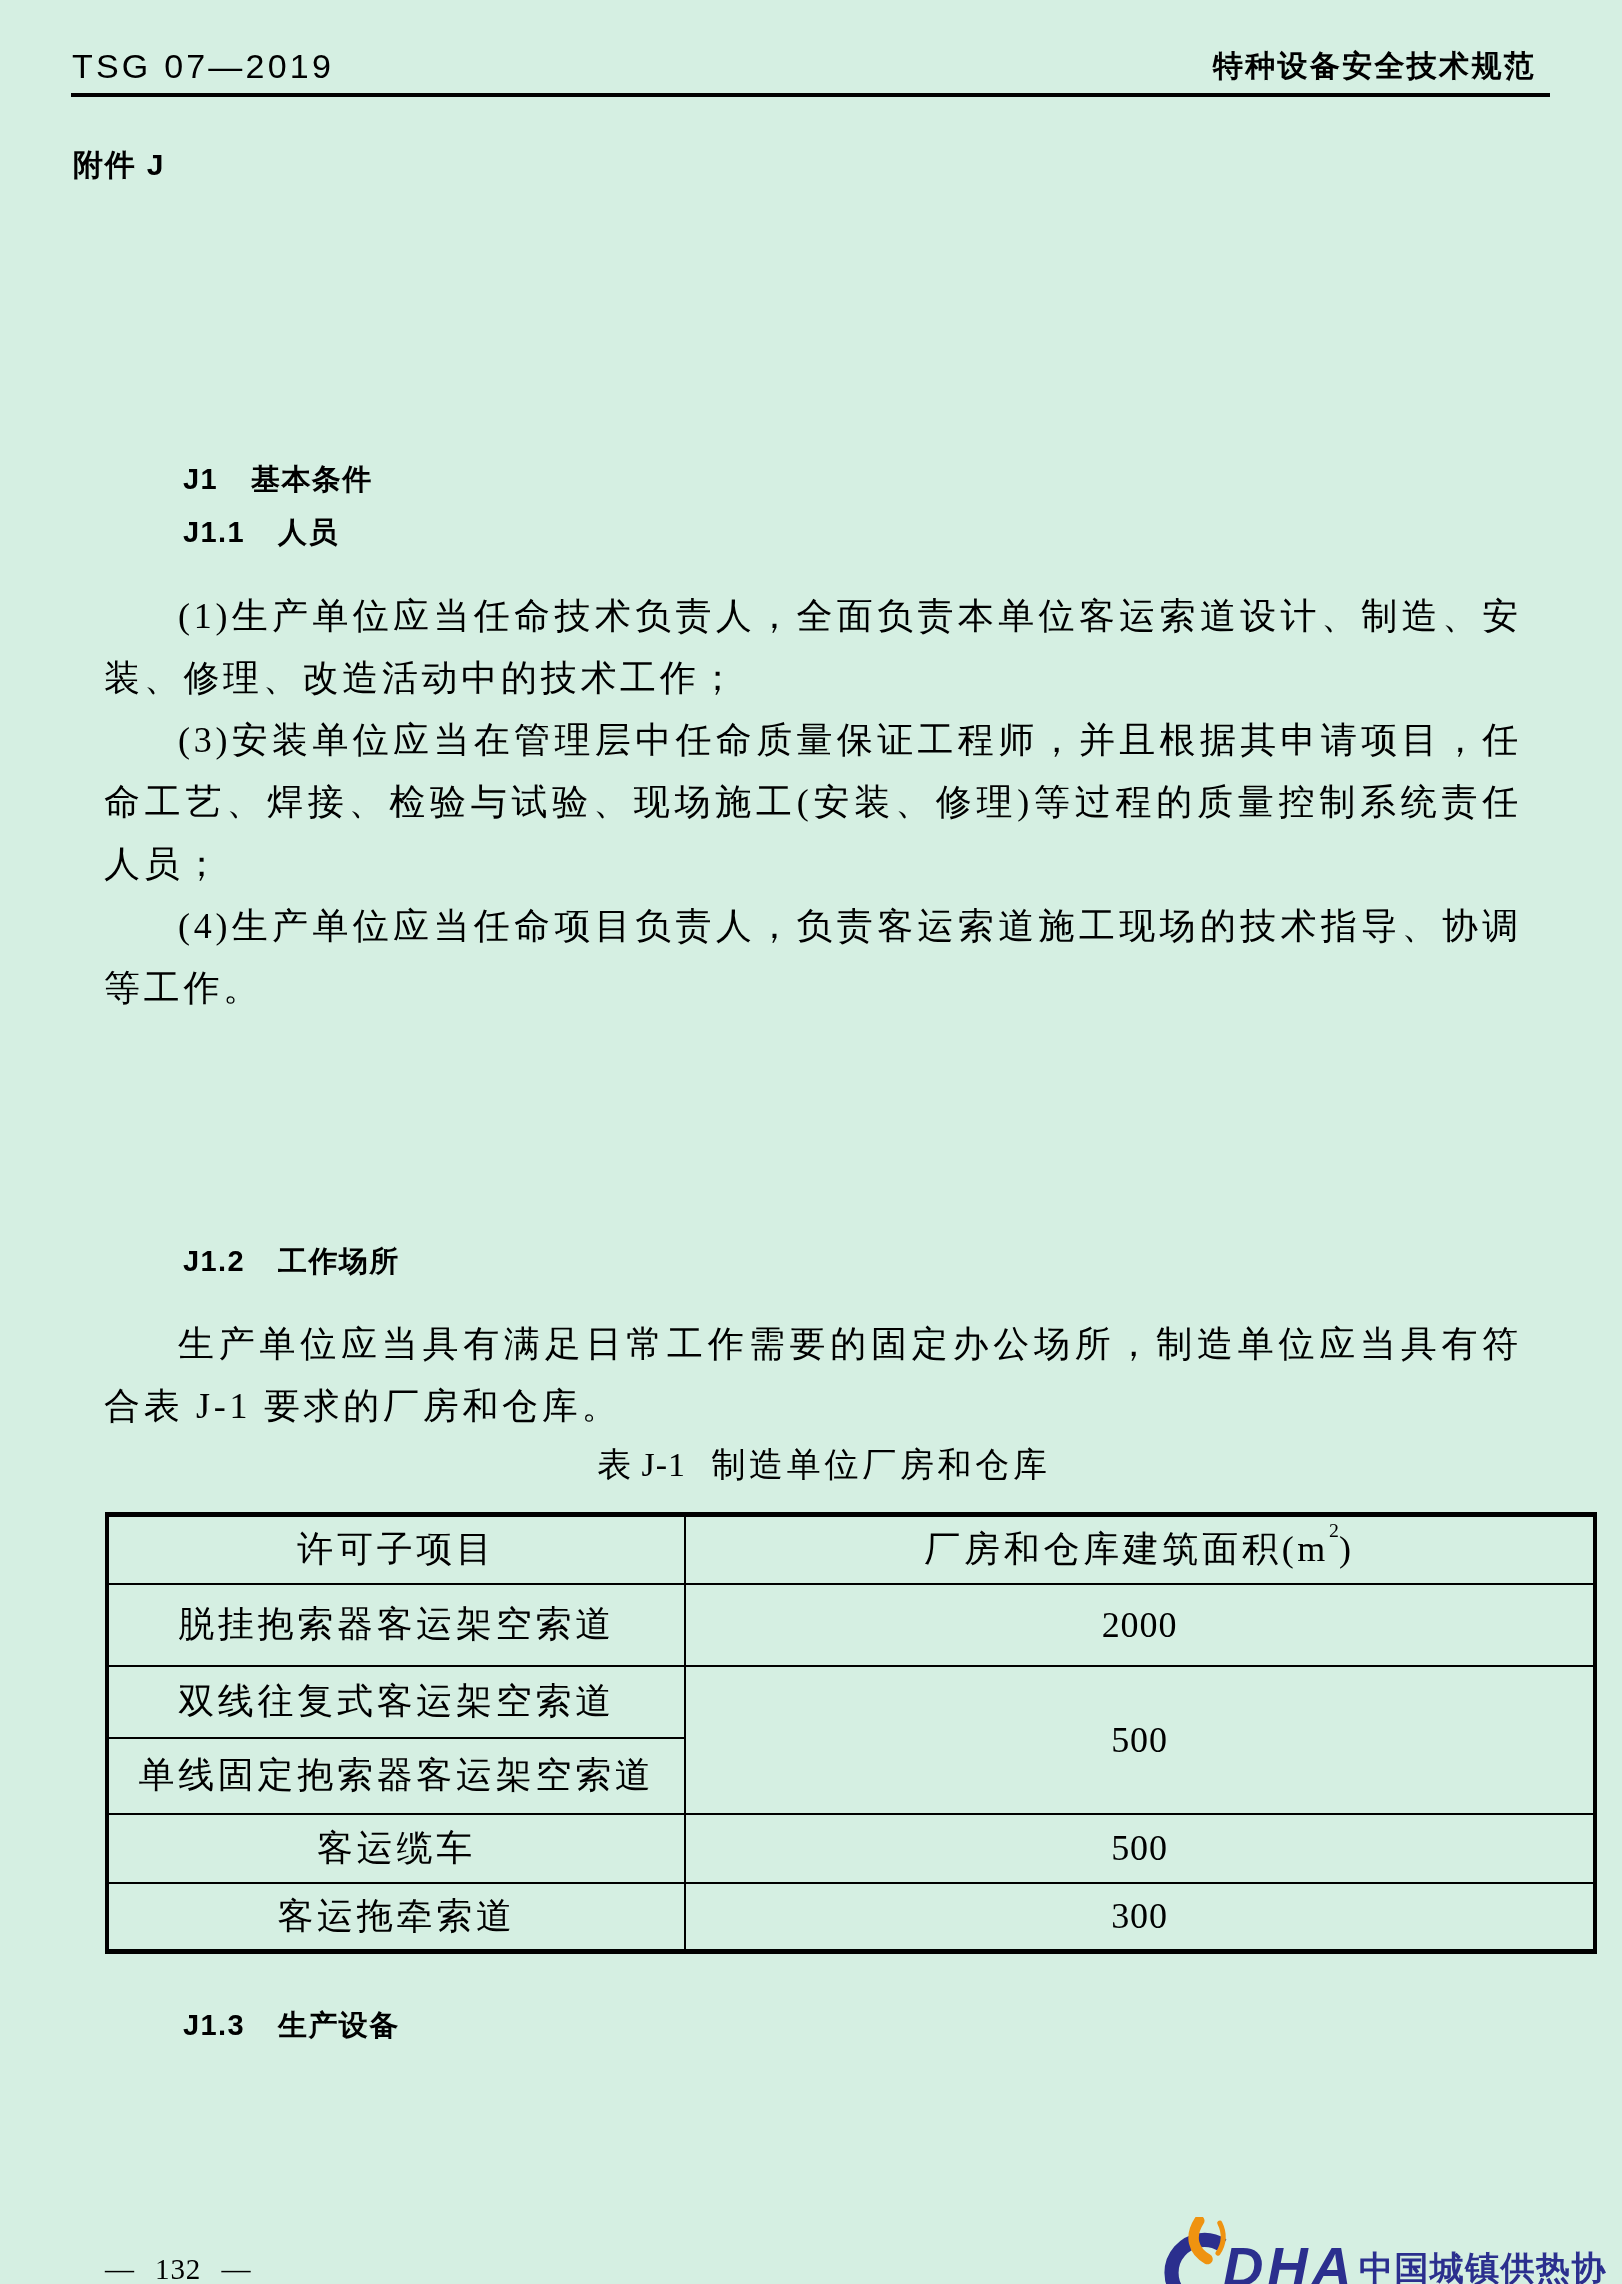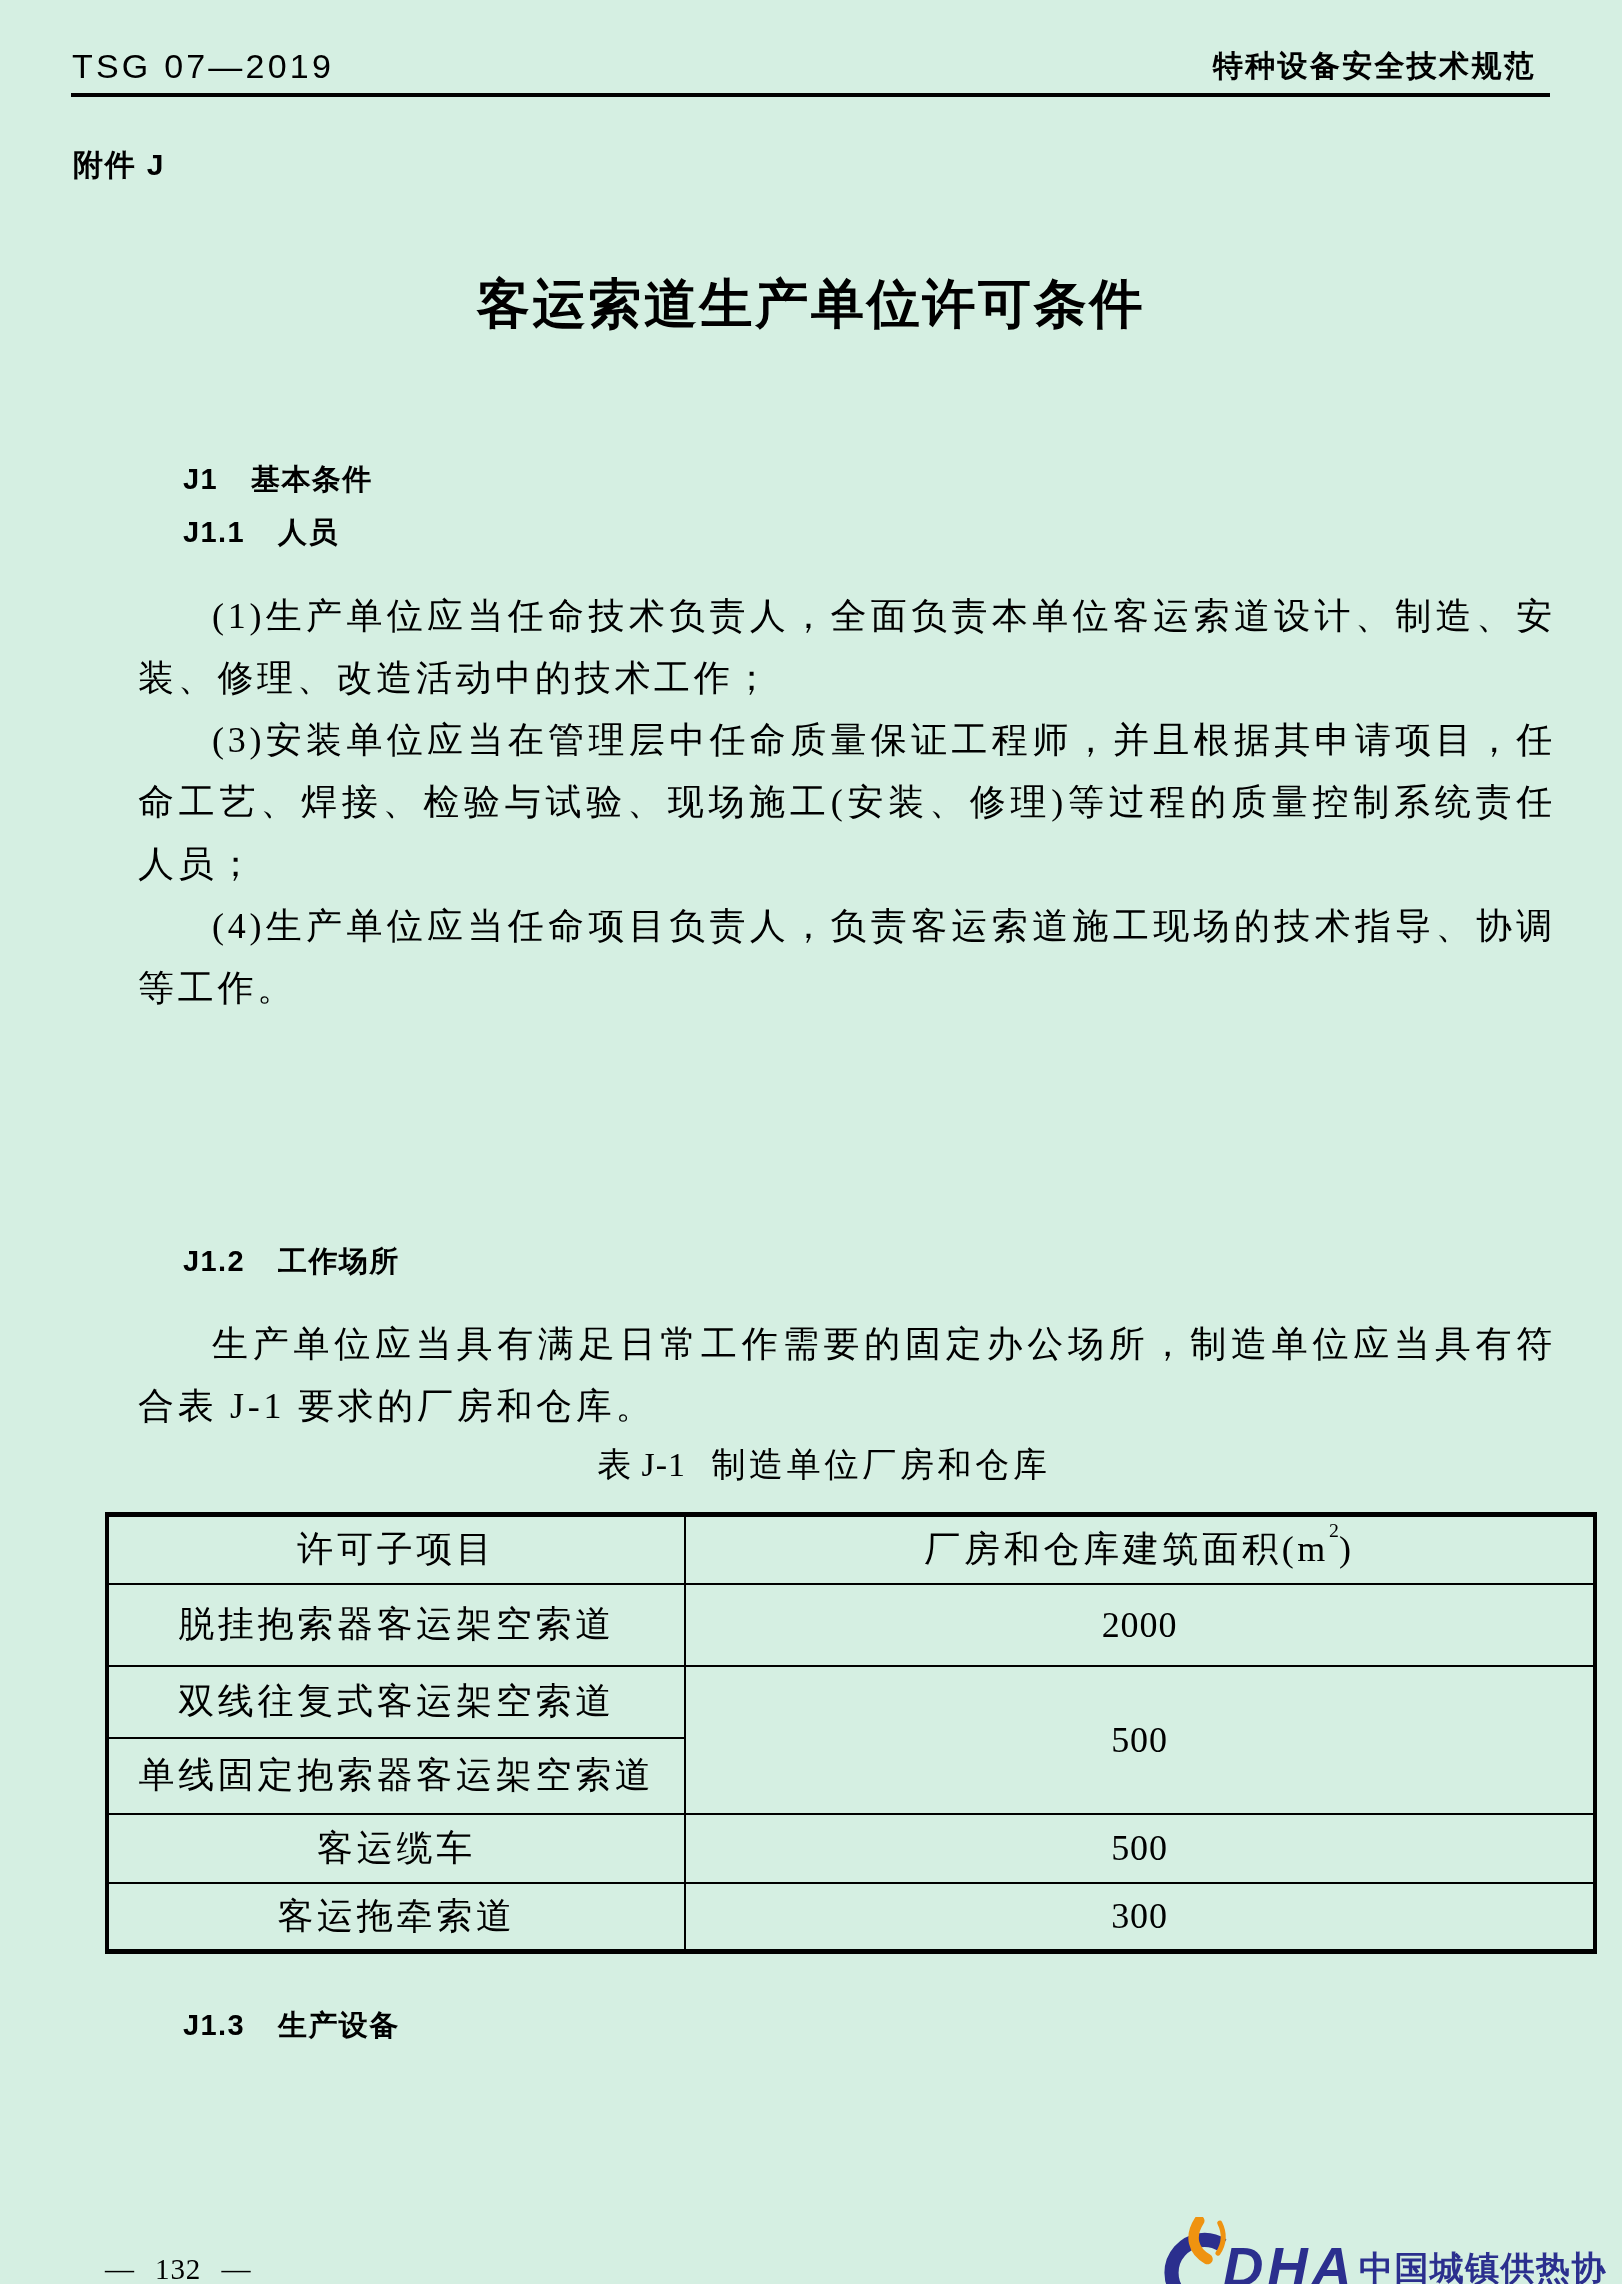--- a/index.html
+++ b/index.html
@@ -27,21 +27,21 @@
          font-family:"Liberation Sans","DejaVu Sans",sans-serif;
          font-size:29px;line-height:39px;font-weight:700;letter-spacing:1.4px;}
   .sec-h .sec-title{margin-left:33px;}
   .h-j1{top:460px;}
   .h-j11{top:513px;}
   .h-j12{top:1242px;}
   .h-j13{top:2006px;}
 
   .para-block{position:absolute;left:104px;width:1418px;
               font-size:36px;line-height:62px;letter-spacing:3.7px;
-              text-align:justify;margin-left:34px;}
+              text-align:justify;}
   .para-block p{margin:0;text-indent:74px;}
   .b-j11{top:585px;}
   .b-j12{top:1313px;}
   .b-j13{top:2068px;}
 
   .tbl-caption{position:absolute;left:0;width:100%;top:1442px;text-align:center;
                font-size:34px;line-height:46px;letter-spacing:3.7px;margin-left:13px;}
   .tbl-caption .cap-label{margin-right:25.6px;letter-spacing:0.9px;}
 
   table.jt{position:absolute;left:105px;top:1512px;width:1492px;
@@ -76,21 +76,20 @@
 <body>
 
 <div class="page">
 
   <div class="hdr-code">TSG 07—2019</div>
   <div class="hdr-title">特种设备安全技术规范</div>
   <div class="hdr-rule"></div>
 
   <div class="attach">附件 J</div>
 
-  <div class="doc-title">客运索道生产单位许可条件</div>
 
   <div class="sec-h h-j1">
     <span class="sec-no">J1</span><span class="sec-title">基本条件</span>
   </div>
 
   <div class="sec-h h-j11">
     <span class="sec-no">J1.1</span><span class="sec-title">人员</span>
   </div>
 
   <div class="para-block b-j11">

